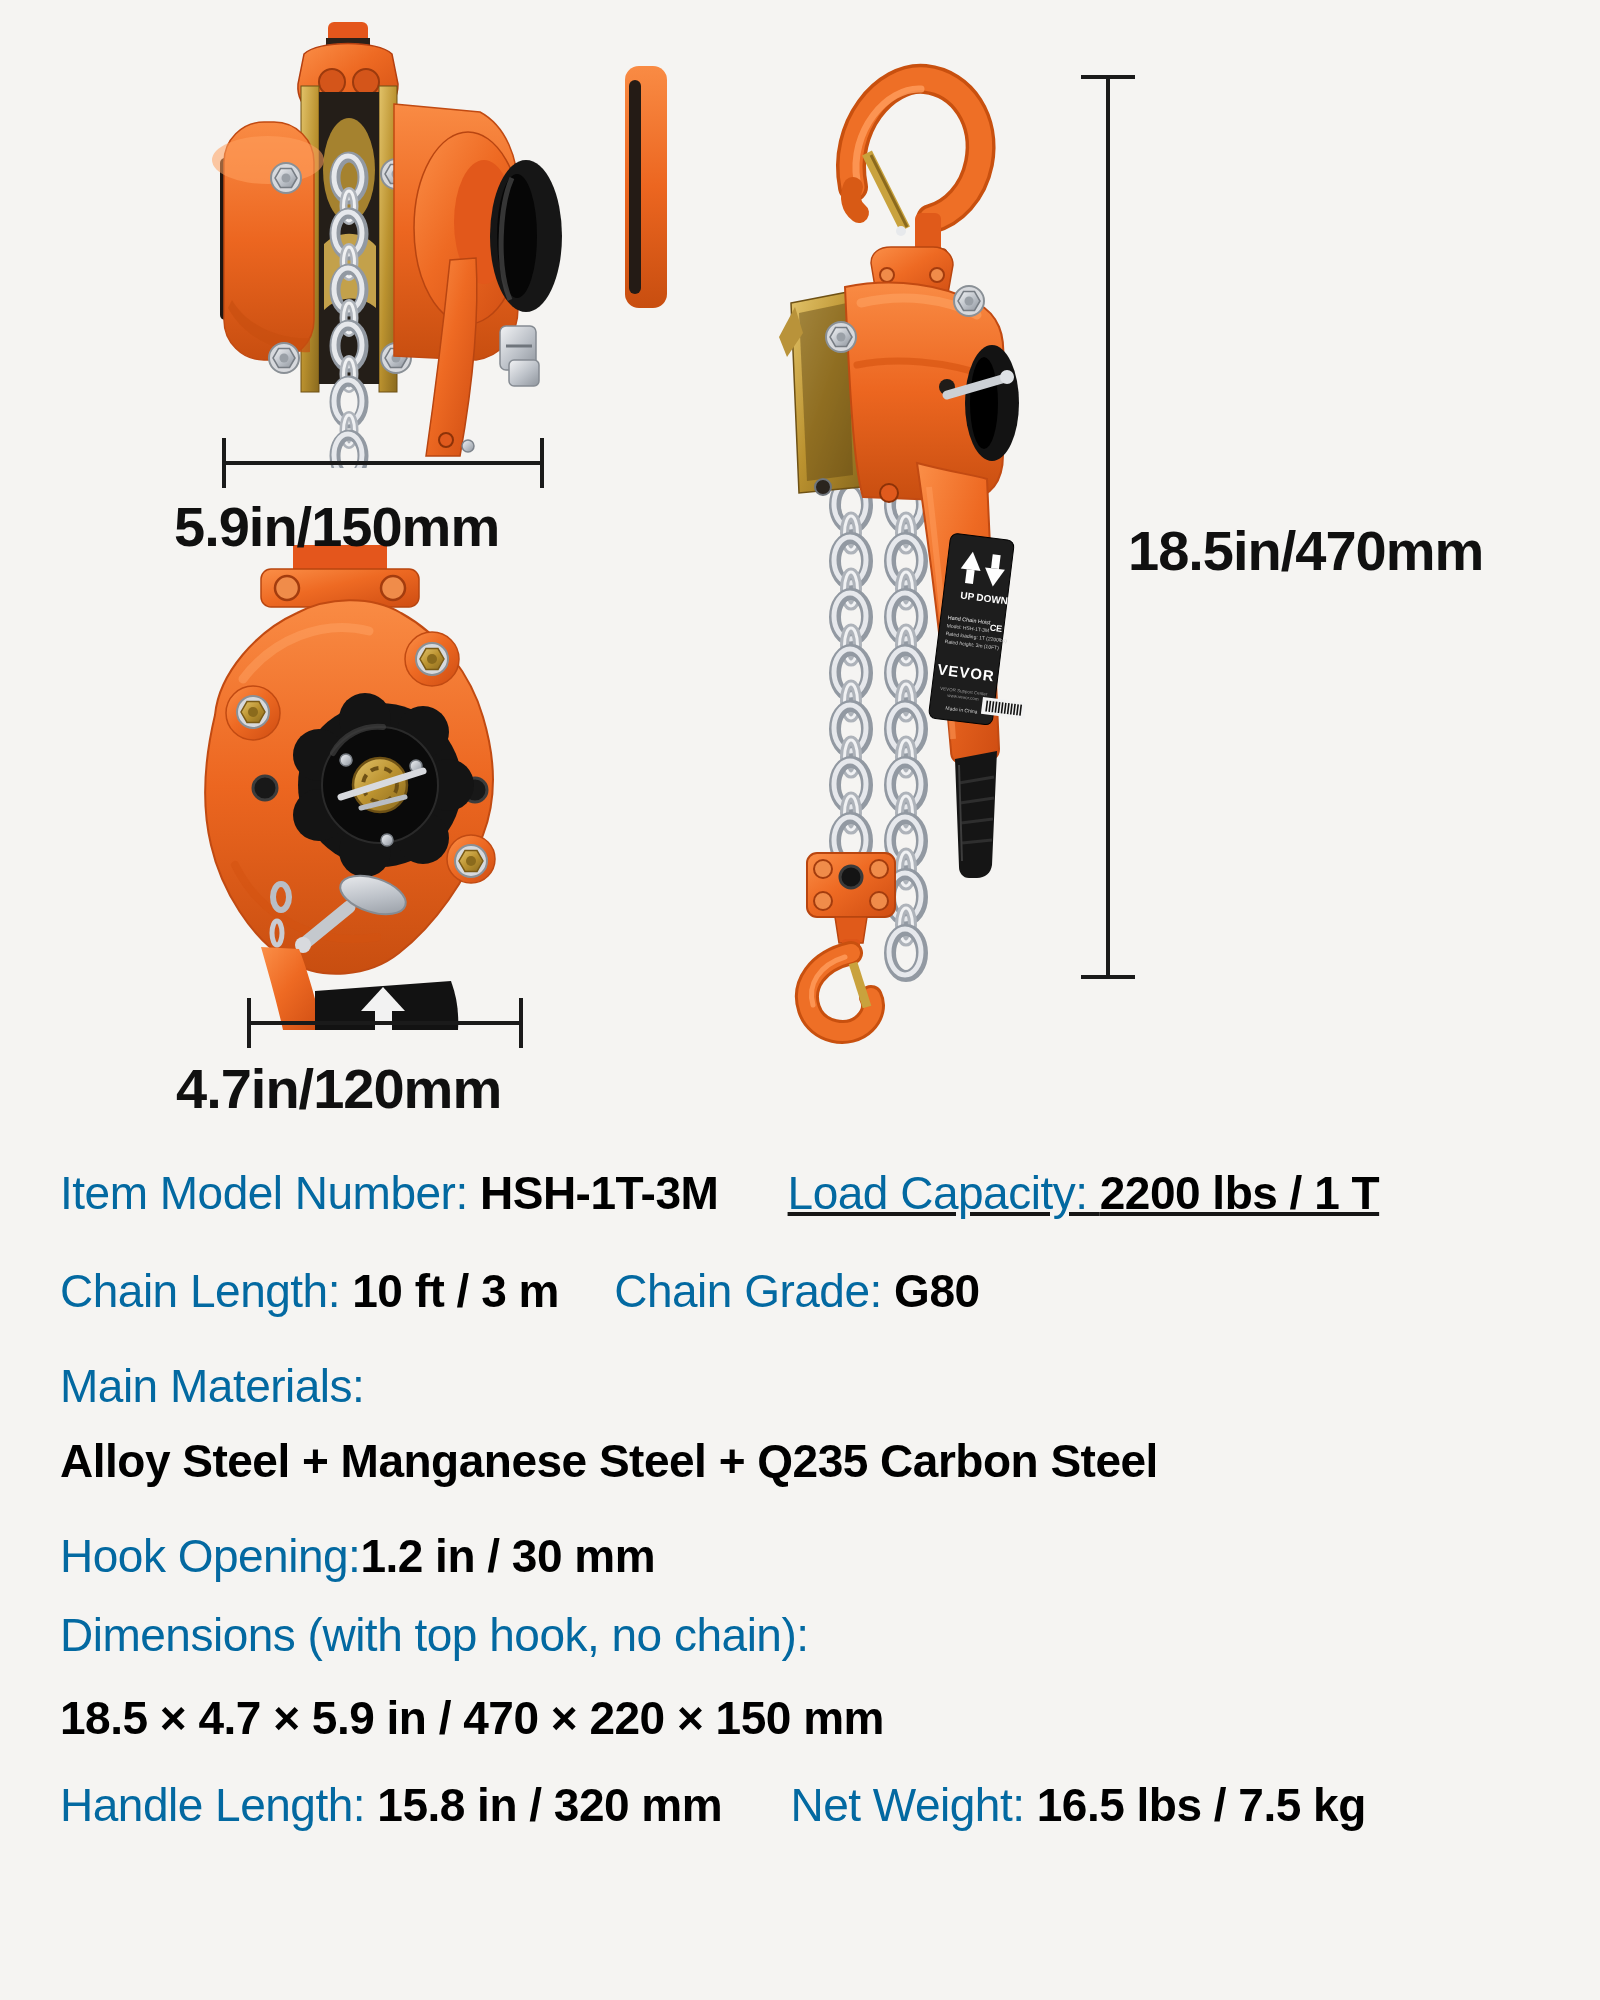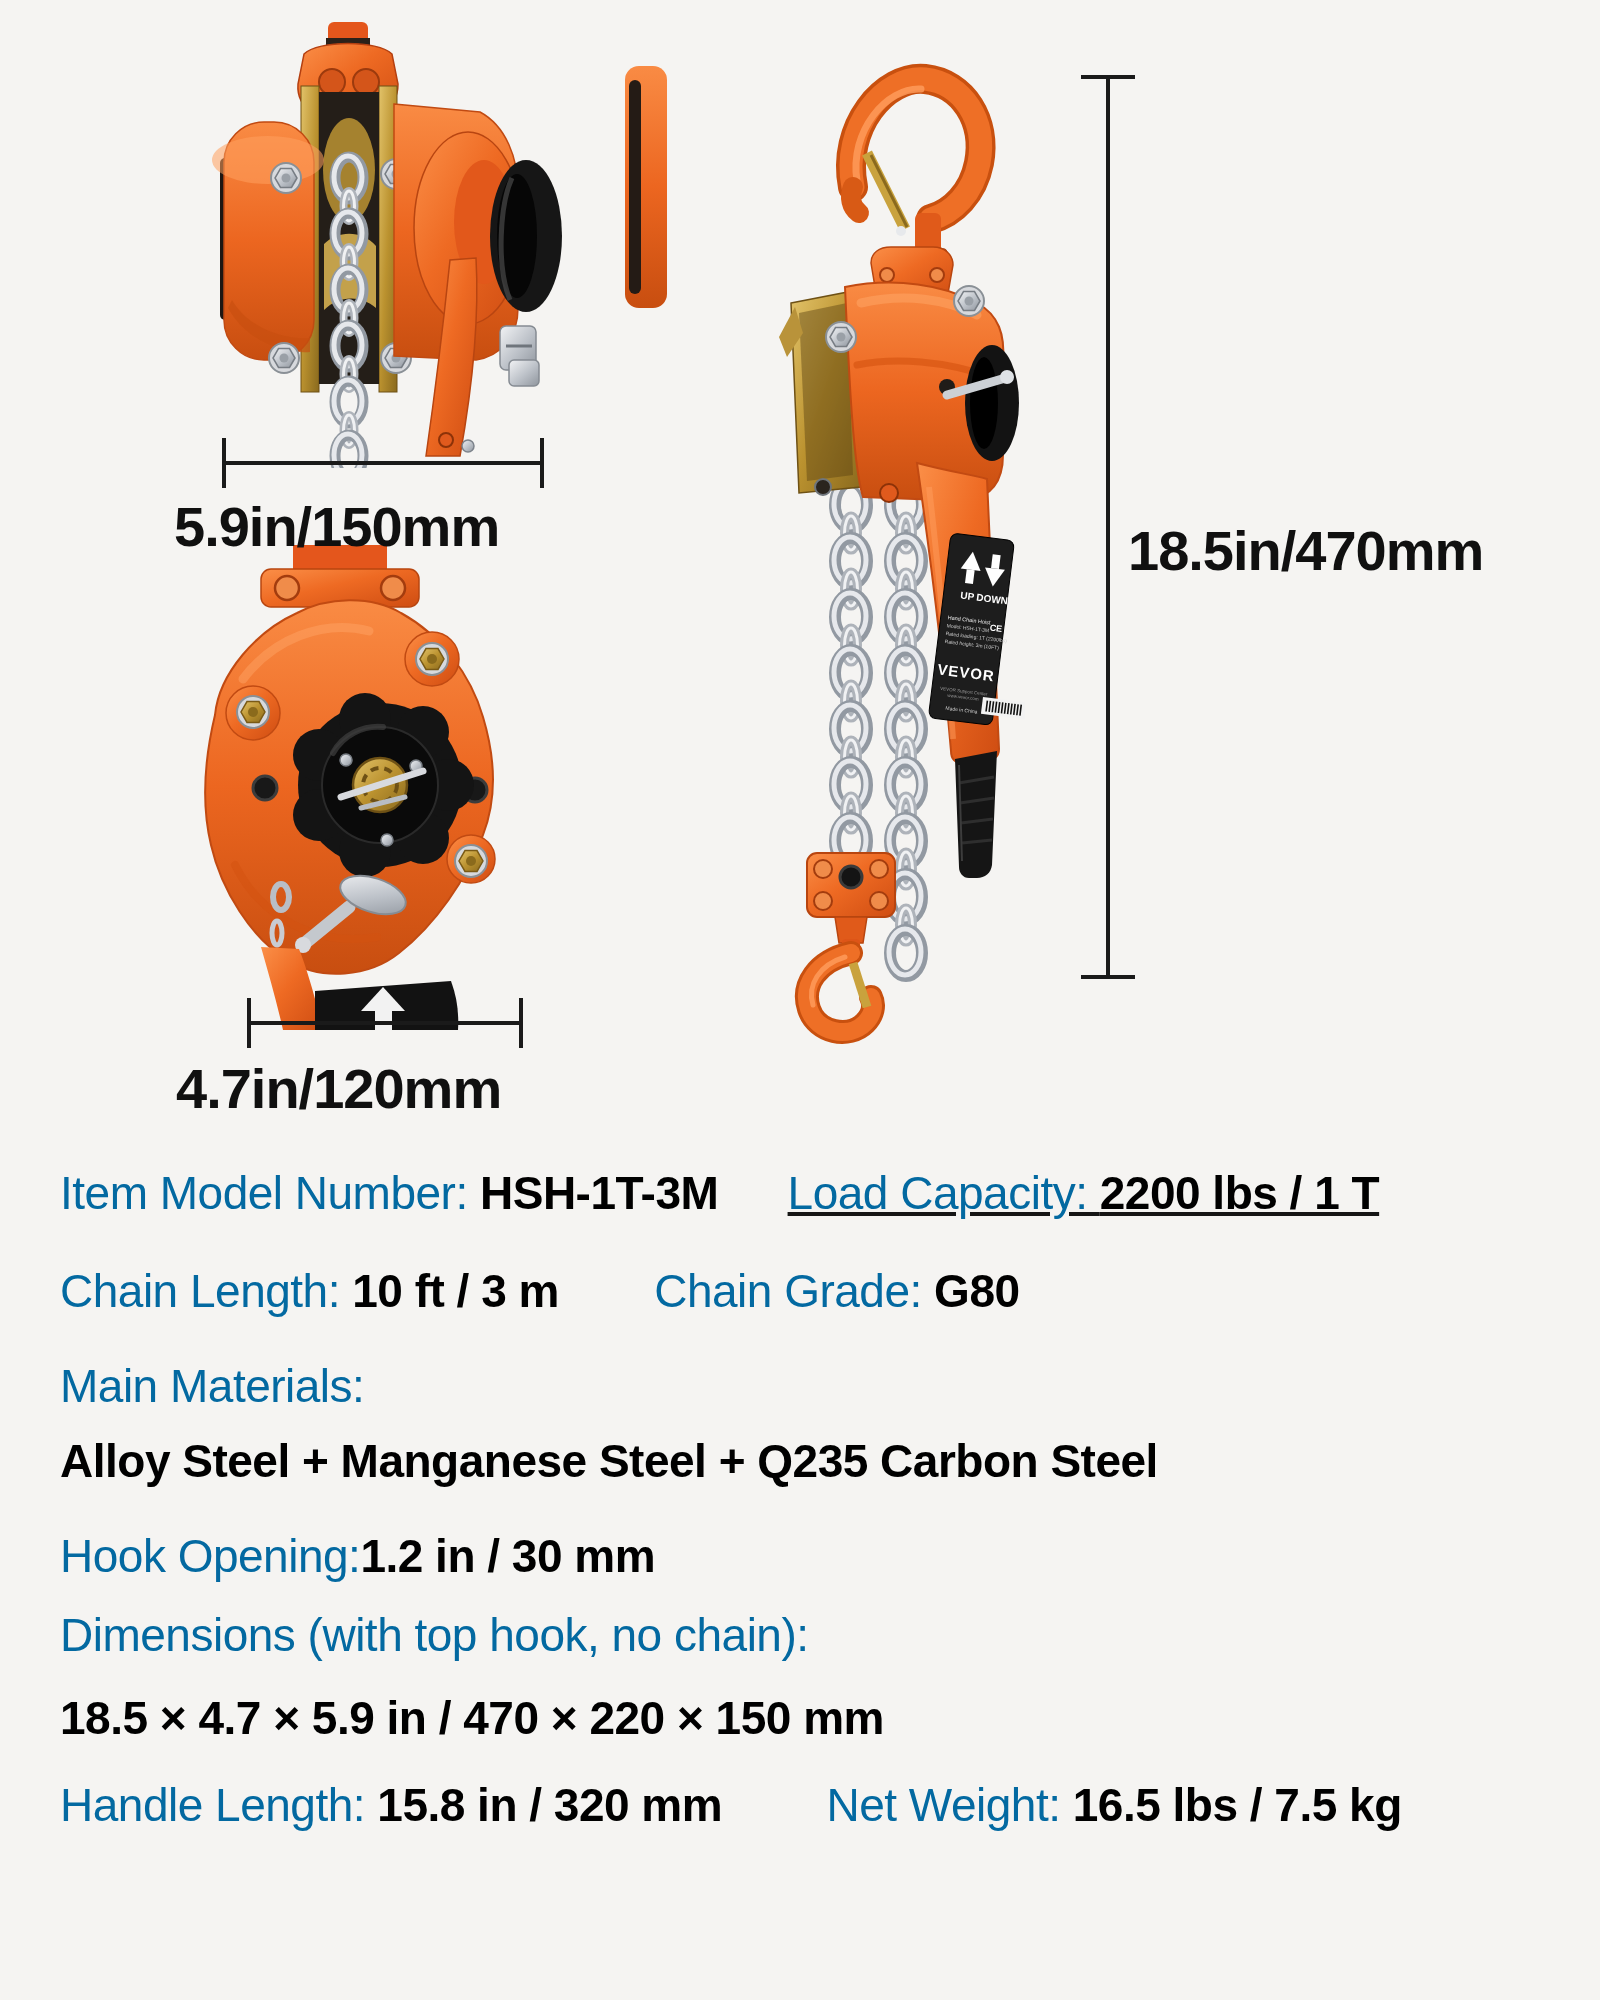--- a/index.html
+++ b/index.html
@@ -19,22 +19,22 @@
     position:absolute;font-size:56px;font-weight:700;letter-spacing:-1px;
     color:#101010;white-space:nowrap;
   }
   .dimlabel.center{text-align:left;}
   
   .spec-line{position:absolute;left:60px;font-size:46px;letter-spacing:-0.5px;white-space:nowrap;line-height:54px;}
   .spec-line .lbl{color:#0369a1;font-weight:400;white-space:pre;}
   .spec-line .val{color:#000000;font-weight:700;white-space:pre;}
   .pair{display:inline-block;}
   .g57{margin-left:57px;text-decoration:underline;}
-  .g103{margin-left:83px;}
-  .g100{margin-left:92px;}
+  .g103{margin-left:43px;}
+  .g100{margin-left:56px;}
 </style>
 </head>
 <body>
 
 <div class="canvas">
 
   <svg class="ph" style="left:128px;top:8px" width="560" height="460" viewBox="0 0 560 460" xmlns="http://www.w3.org/2000/svg">
     <defs>
       <linearGradient id="gOr" x1="0" y1="0" x2="1" y2="1">
         <stop offset="0" stop-color="#fb8f48"></stop>

